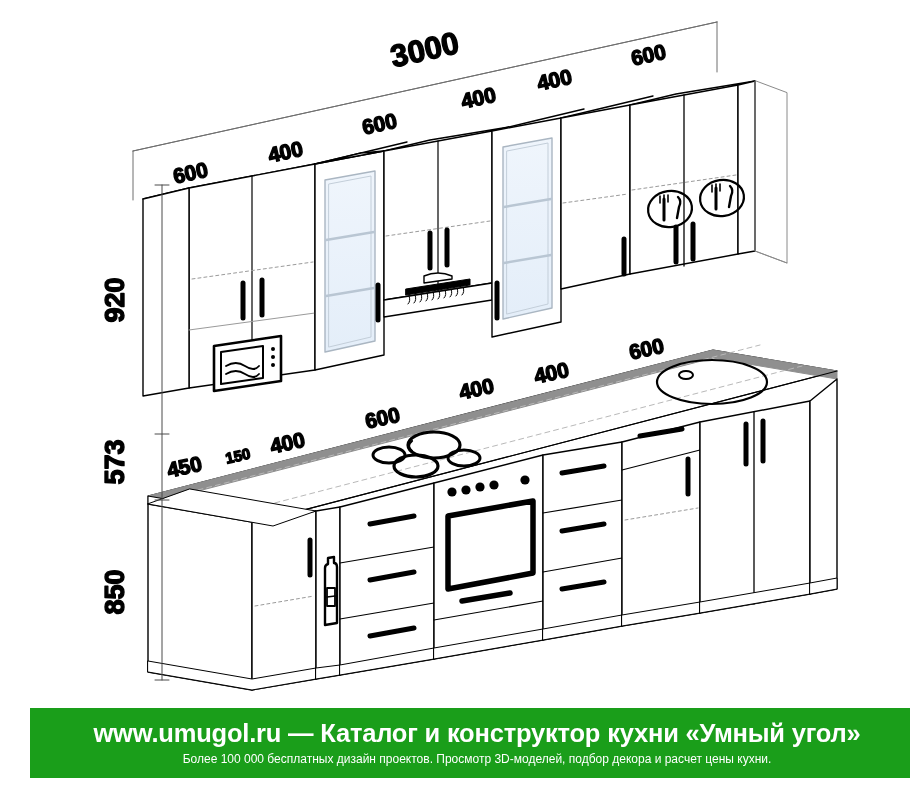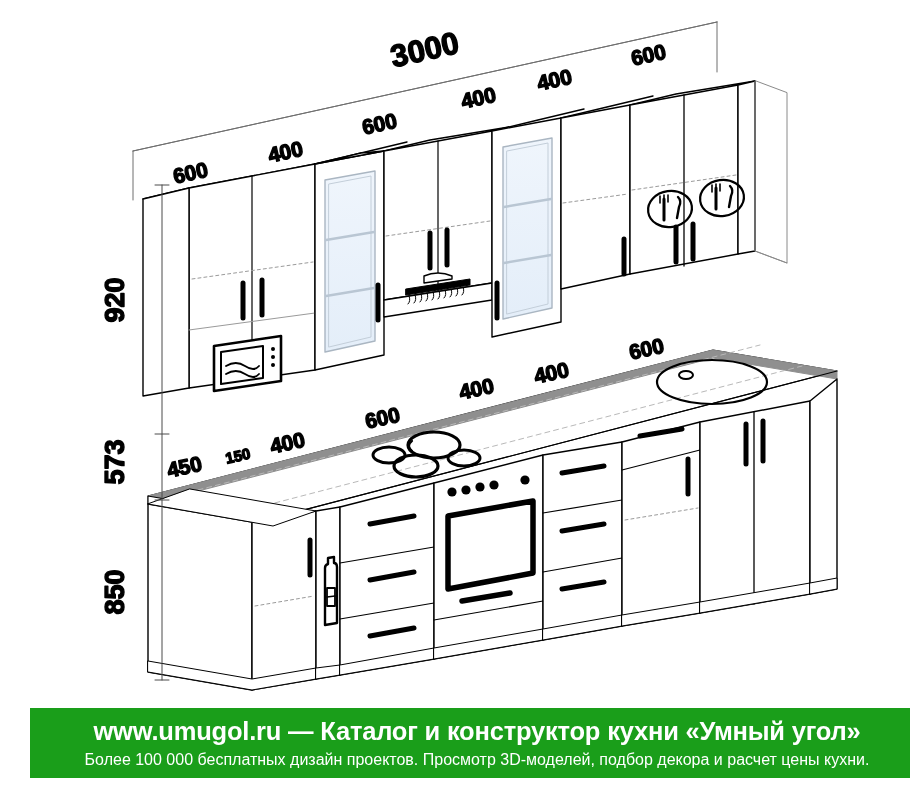--- a/index.html
+++ b/index.html
@@ -57,21 +57,21 @@
     letter-spacing: -0.2px;
     white-space: nowrap;
     line-height: 1.1;
     margin: 0 0 6px 0;
     text-align: center;
   }
   #banner-sub {
     color: #ffffff;
     font-family: "Liberation Sans", sans-serif;
     font-weight: normal;
-    font-size: 16px;
+    font-size: 12px;
     white-space: nowrap;
     line-height: 1.1;
     margin: 0;
     text-align: center;
   }
   
   .dimtext {
     font-family: "Liberation Sans", sans-serif;
     font-weight: bold;
     fill: #000000;

